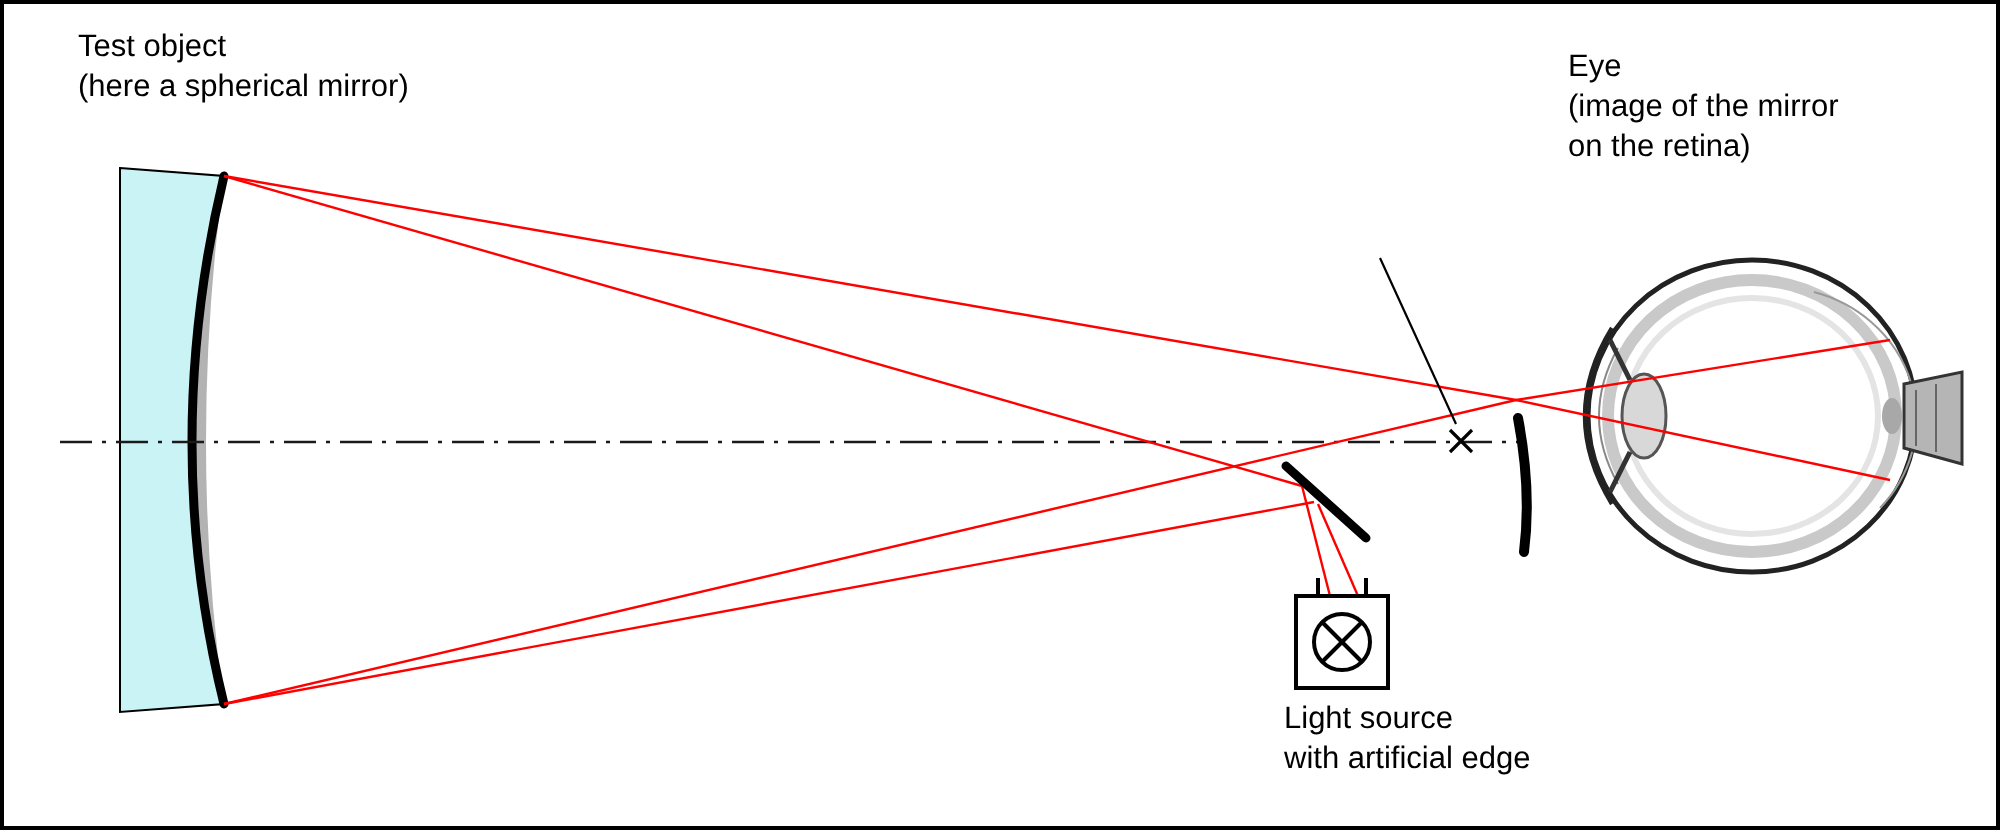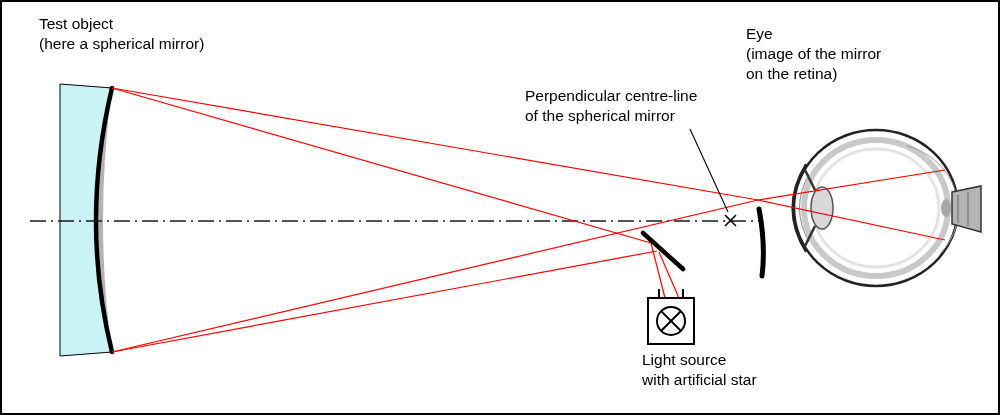--- a/index.html
+++ b/index.html
@@ -80,24 +80,22 @@
       <line x1="681" y1="296" x2="681" y2="287"></line>
       <circle cx="669" cy="319" r="14"></circle>
       <line x1="659" y1="309" x2="679" y2="329"></line>
       <line x1="659" y1="329" x2="679" y2="309"></line>
     </g>
   </svg>
 
   <div class="label" style="left:37px;top:12px">Test object
 (here a spherical mirror)</div>
 
-  <div class="label" style="left:744px;top:22px">Eye
+  <div class="label" style="left:782px;top:22px">Eye
 (image of the mirror
 on the retina)</div>
 
-  <div class="label" style="left:523px;top:84px">Perpendicular centre-line
-of the spherical mirror</div>
 
 
   <div class="label" style="left:640px;top:348px">Light source
-with artificial star</div>
+with artificial edge</div>
 
 </div>
 
 </body></html>

